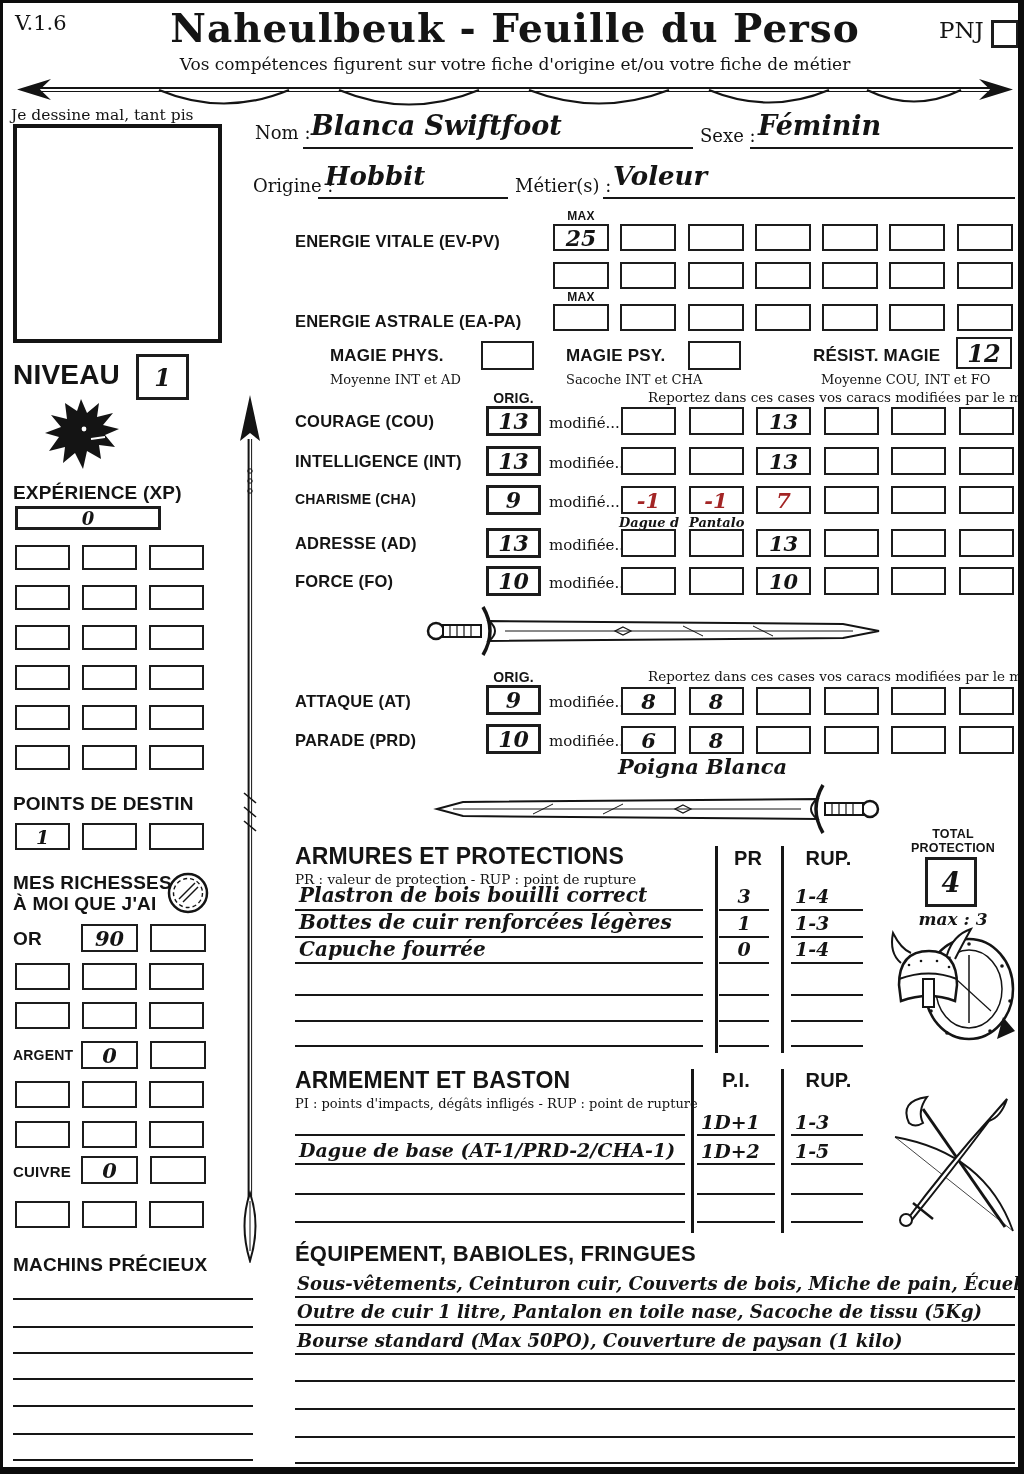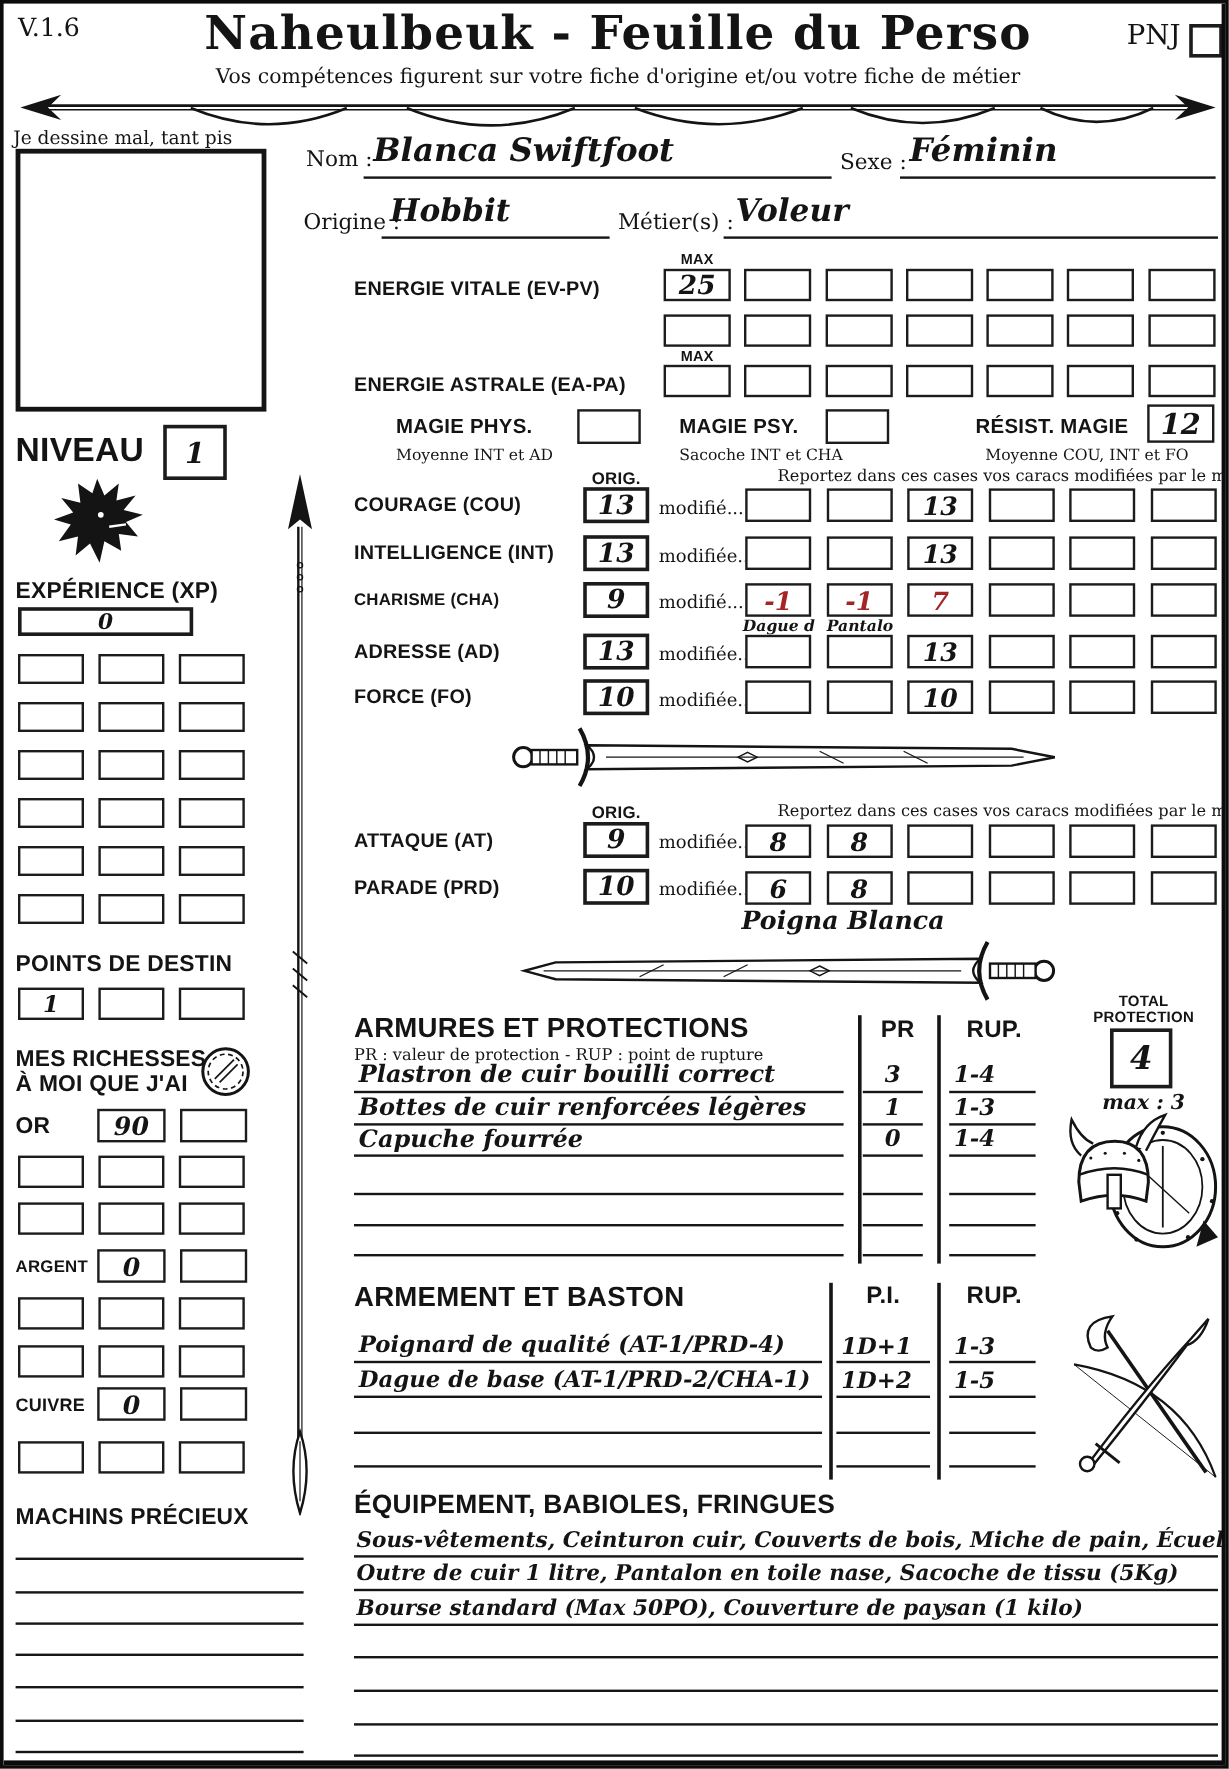--- a/index.html
+++ b/index.html
@@ -276,21 +276,21 @@
     </svg>
   </span>
 
   <div class="blab" style="left:292px;top:840px;font-size:23px">ARMURES ET PROTECTIONS</div>
   <div class="cal" style="left:292px;top:868px;font-size:13.5px">PR : valeur de protection - RUP : point de rupture</div>
   <div class="vline" style="left:712px;top:843px;height:207px"></div>
   <div class="vline" style="left:778px;top:843px;height:207px"></div>
   <div class="blab ctr" style="left:712px;top:844px;width:66px;font-size:20px">PR</div>
   <div class="blab ctr" style="left:778px;top:844px;width:95px;font-size:20px">RUP.</div>
 
-  <div class="handabs v20" style="left:296px;top:880px">Plastron de cuir bouilli correct</div>
+  <div class="handabs v20" style="left:296px;top:880px">Plastron de bois bouilli correct</div>
   <div class="rule" style="left:292px;top:906px;width:408px"></div>
   <div class="handabs v19 ctr" style="left:716px;top:882px;width:50px">3</div>
   <div class="rule" style="left:716px;top:906px;width:50px"></div>
   <div class="handabs v19" style="left:792px;top:882px">1-4</div>
   <div class="rule" style="left:788px;top:906px;width:72px"></div>
 
   <div class="handabs v20" style="left:296px;top:907px">Bottes de cuir renforcées légères</div>
   <div class="rule" style="left:292px;top:933px;width:408px"></div>
   <div class="handabs v19 ctr" style="left:716px;top:909px;width:50px">1</div>
   <div class="rule" style="left:716px;top:933px;width:50px"></div>
@@ -340,26 +340,26 @@
       <path d="M14,58 Q44,47 72,58" fill="none" stroke="#141414" stroke-width="2"></path>
       <rect x="38" y="58" width="11" height="28" fill="#fff" stroke="#141414" stroke-width="2"></rect>
       <circle cx="24" cy="44" r="1.3" fill="#141414"></circle>
         <circle cx="36" cy="40" r="1.3" fill="#141414"></circle>
       <circle cx="52" cy="40" r="1.3" fill="#141414"></circle>
         <circle cx="64" cy="46" r="1.3" fill="#141414"></circle>
     </svg>
   </span>
 
   <div class="blab" style="left:292px;top:1064px;font-size:23px">ARMEMENT ET BASTON</div>
+  <div class="cal" style="left:292px;top:1093px;font-size:13px">PI : points d'impacts, dégâts infligés - RUP : point de rupture</div>
   <div class="vline" style="left:688px;top:1066px;height:164px"></div>
   <div class="vline" style="left:778px;top:1066px;height:164px"></div>
   <div class="blab ctr" style="left:688px;top:1066px;width:90px;font-size:20px">P.I.</div>
   <div class="blab ctr" style="left:778px;top:1066px;width:95px;font-size:20px">RUP.</div>
 
-  <div class="handabs v19" style="left:296px;top:1107px">Poignard de qualité (AT-1/PRD-4)</div>
   <div class="rule" style="left:292px;top:1131px;width:390px"></div>
   <div class="handabs v19" style="left:698px;top:1108px">1D+1</div>
   <div class="rule" style="left:694px;top:1131px;width:78px"></div>
   <div class="handabs v19" style="left:792px;top:1108px">1-3</div>
   <div class="rule" style="left:788px;top:1131px;width:72px"></div>
 
   <div class="handabs v19" style="left:296px;top:1136px">Dague de base (AT-1/PRD-2/CHA-1)</div>
   <div class="rule" style="left:292px;top:1160px;width:390px"></div>
   <div class="handabs v19" style="left:698px;top:1137px">1D+2</div>
   <div class="rule" style="left:694px;top:1160px;width:78px"></div>

